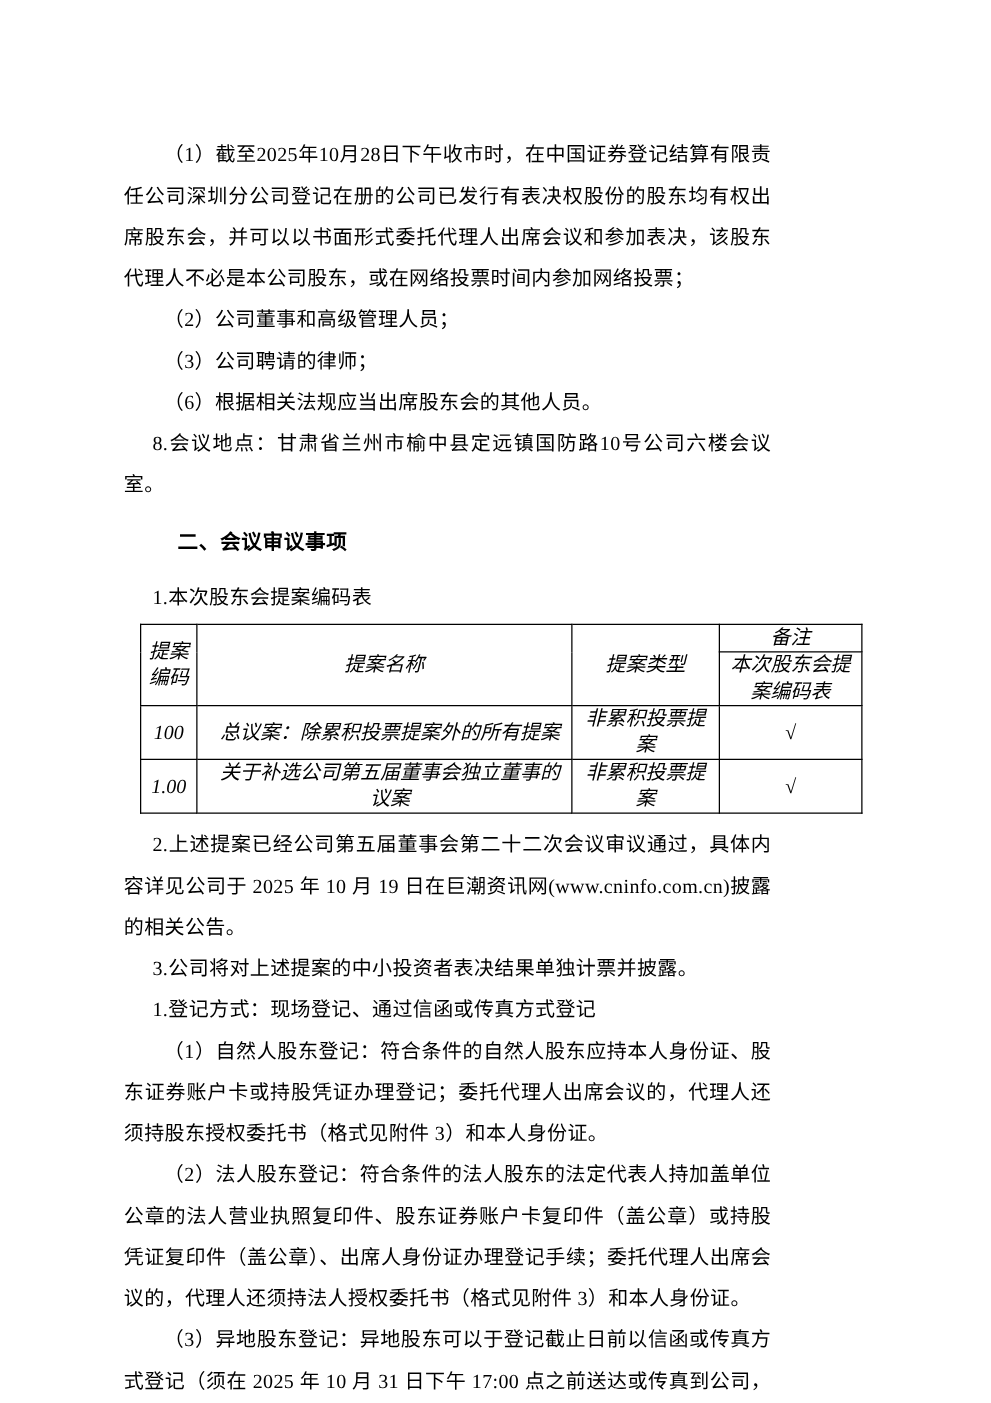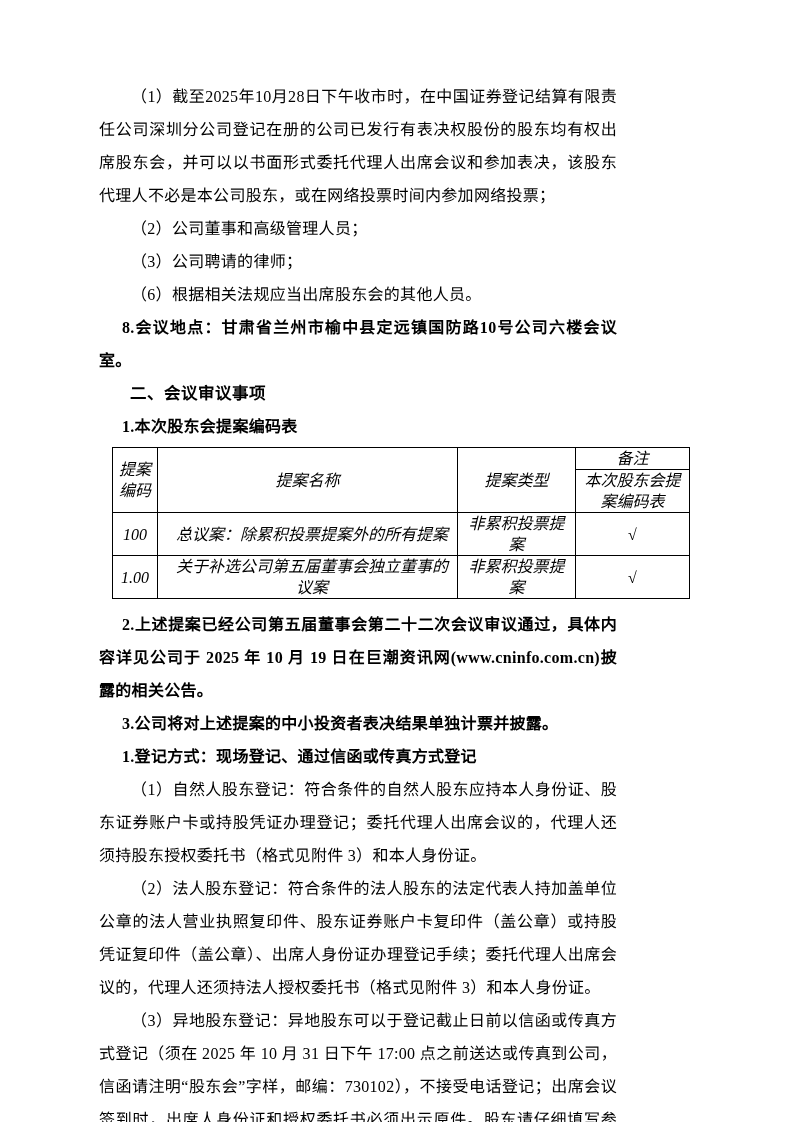--- a/index.html
+++ b/index.html
@@ -6,36 +6,36 @@
     margin: 0;
     padding: 0;
     background: #ffffff;
   }
   .page {
     position: relative;
     width: 717px;
     height: 1122px;
     background: #ffffff;
     box-sizing: border-box;
-    padding: 80px 100px 0 99px;
+    padding: 108px 100px 0 99px;
     font-family: "Liberation Serif", "DejaVu Serif", serif;
     color: #000000;
     overflow: hidden;
   }
   .para {
     margin: 0;
     font-size: 16px;
     line-height: 33px;
     text-align: justify;
     letter-spacing: 0.3px;
   }
   .indent-2 { text-indent: 32px; }
-  .indent-15 { text-indent: 23px; font-weight: bold; }
+  .indent-15 { text-indent: 23px; }
   .heading {
-    margin: 0;
+    margin: 12px;
     font-size: 16.5px;
     line-height: 33px;
     font-weight: 700;
     text-indent: 31px;
     letter-spacing: 0.5px;
   }
   table.proposal {
     border-collapse: collapse;
     table-layout: fixed;
     width: 577px;

